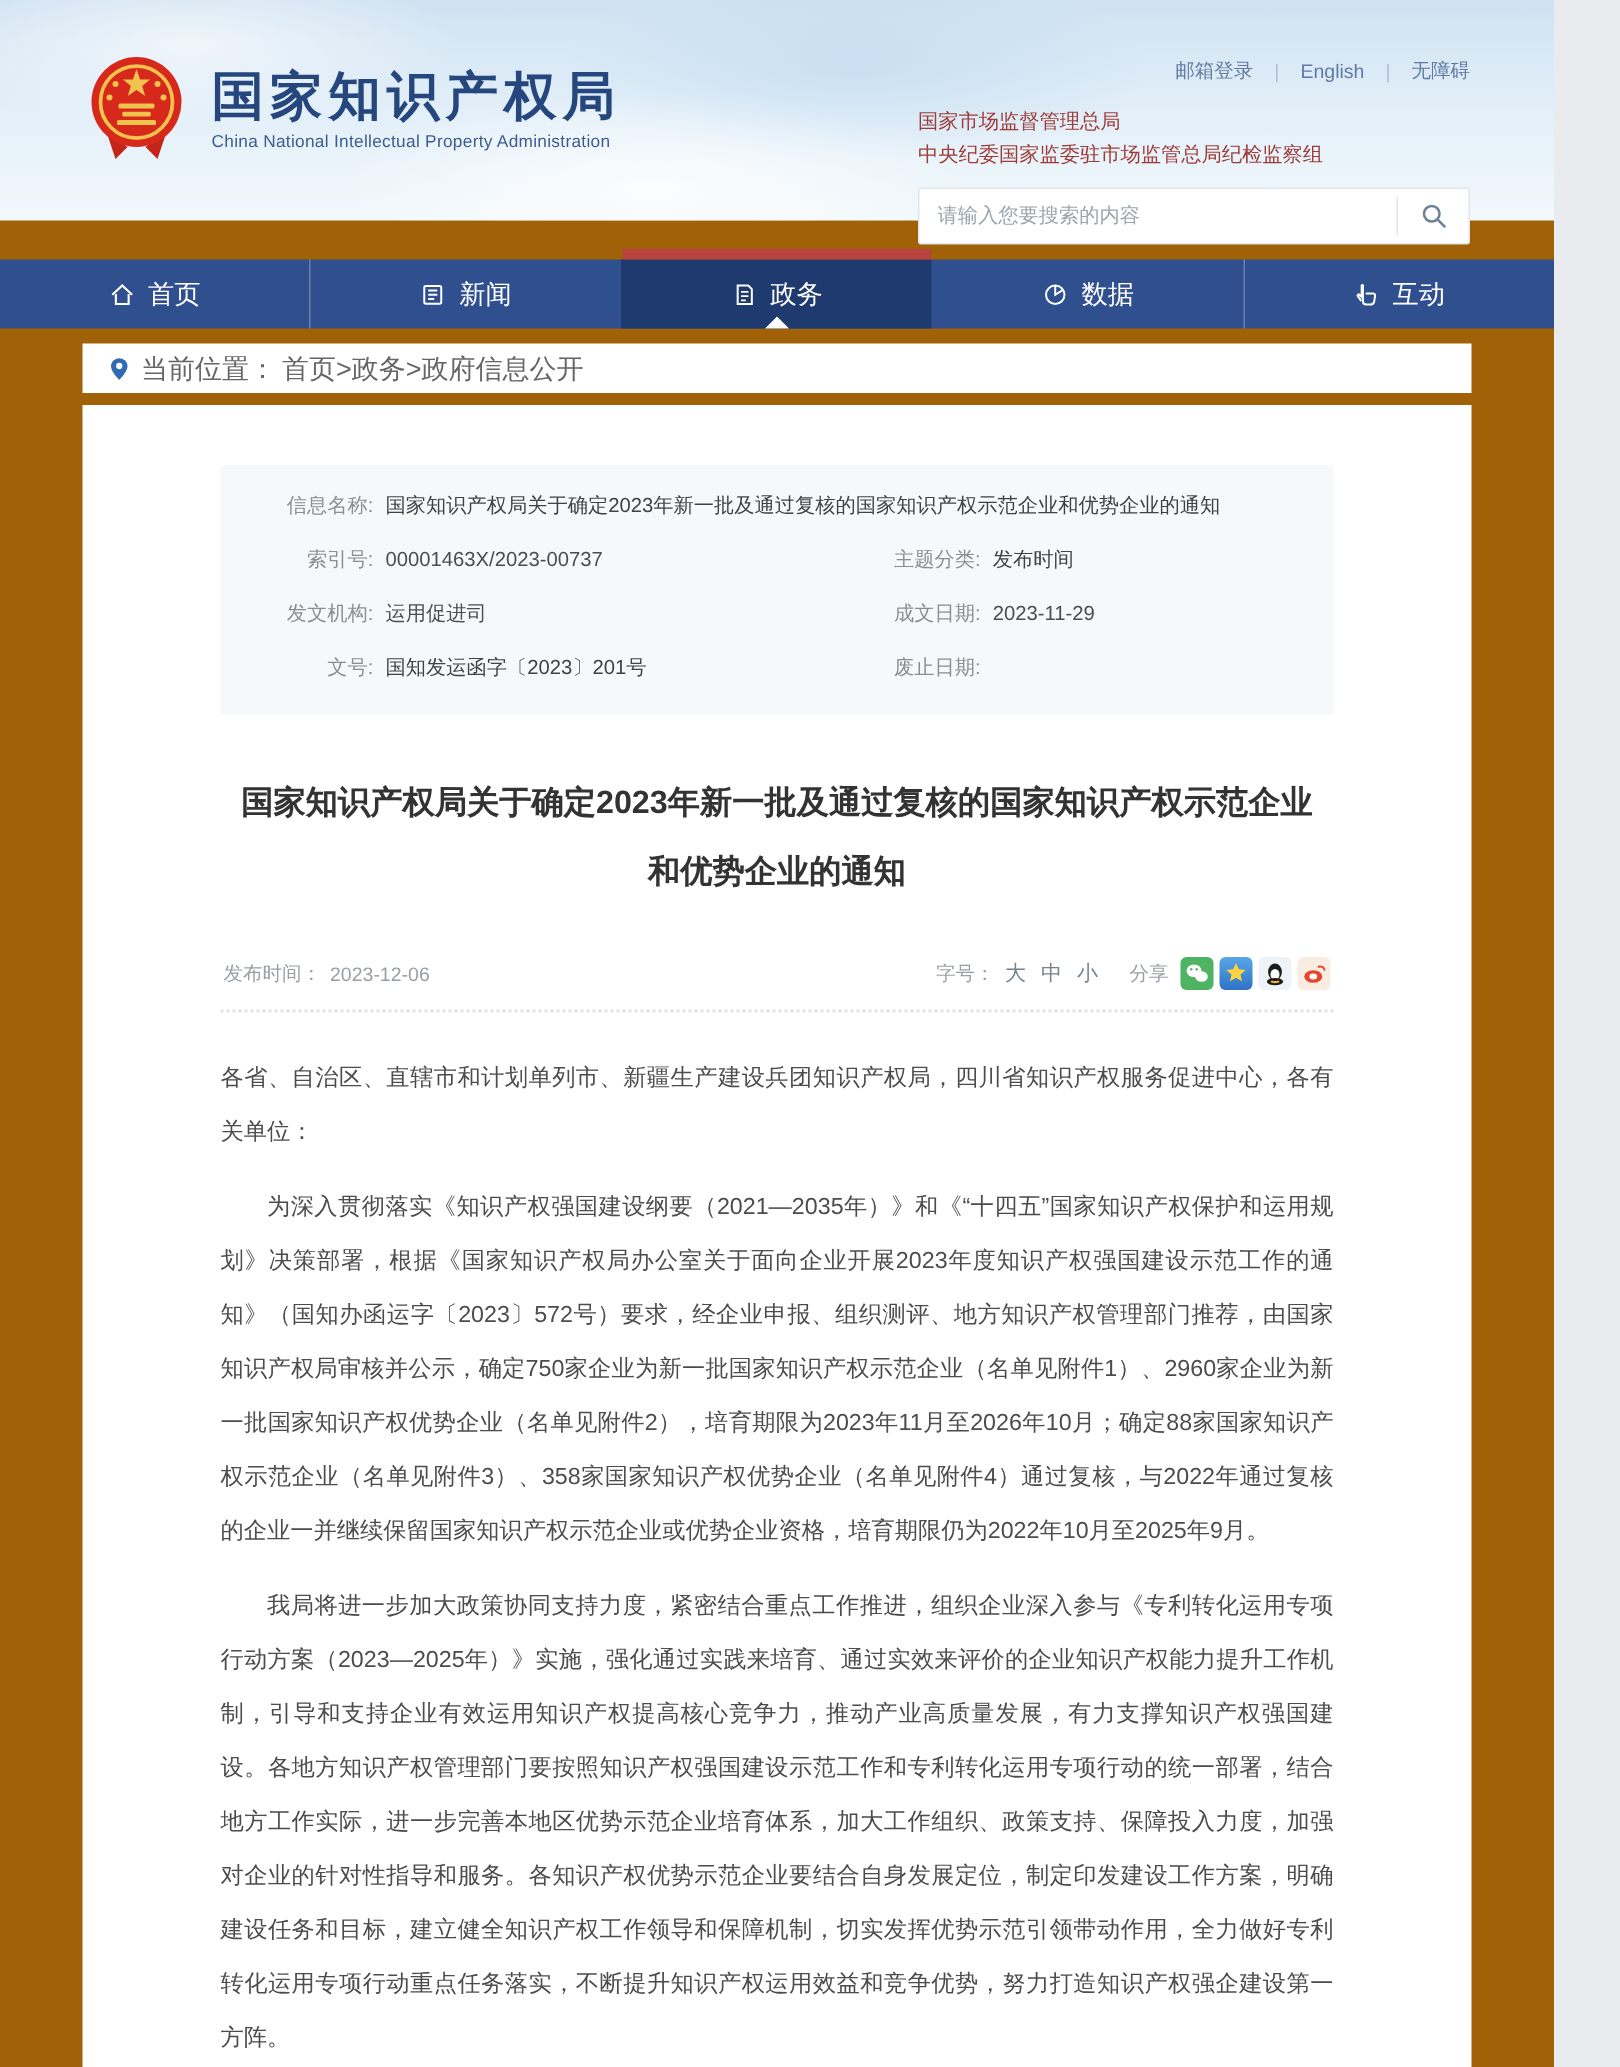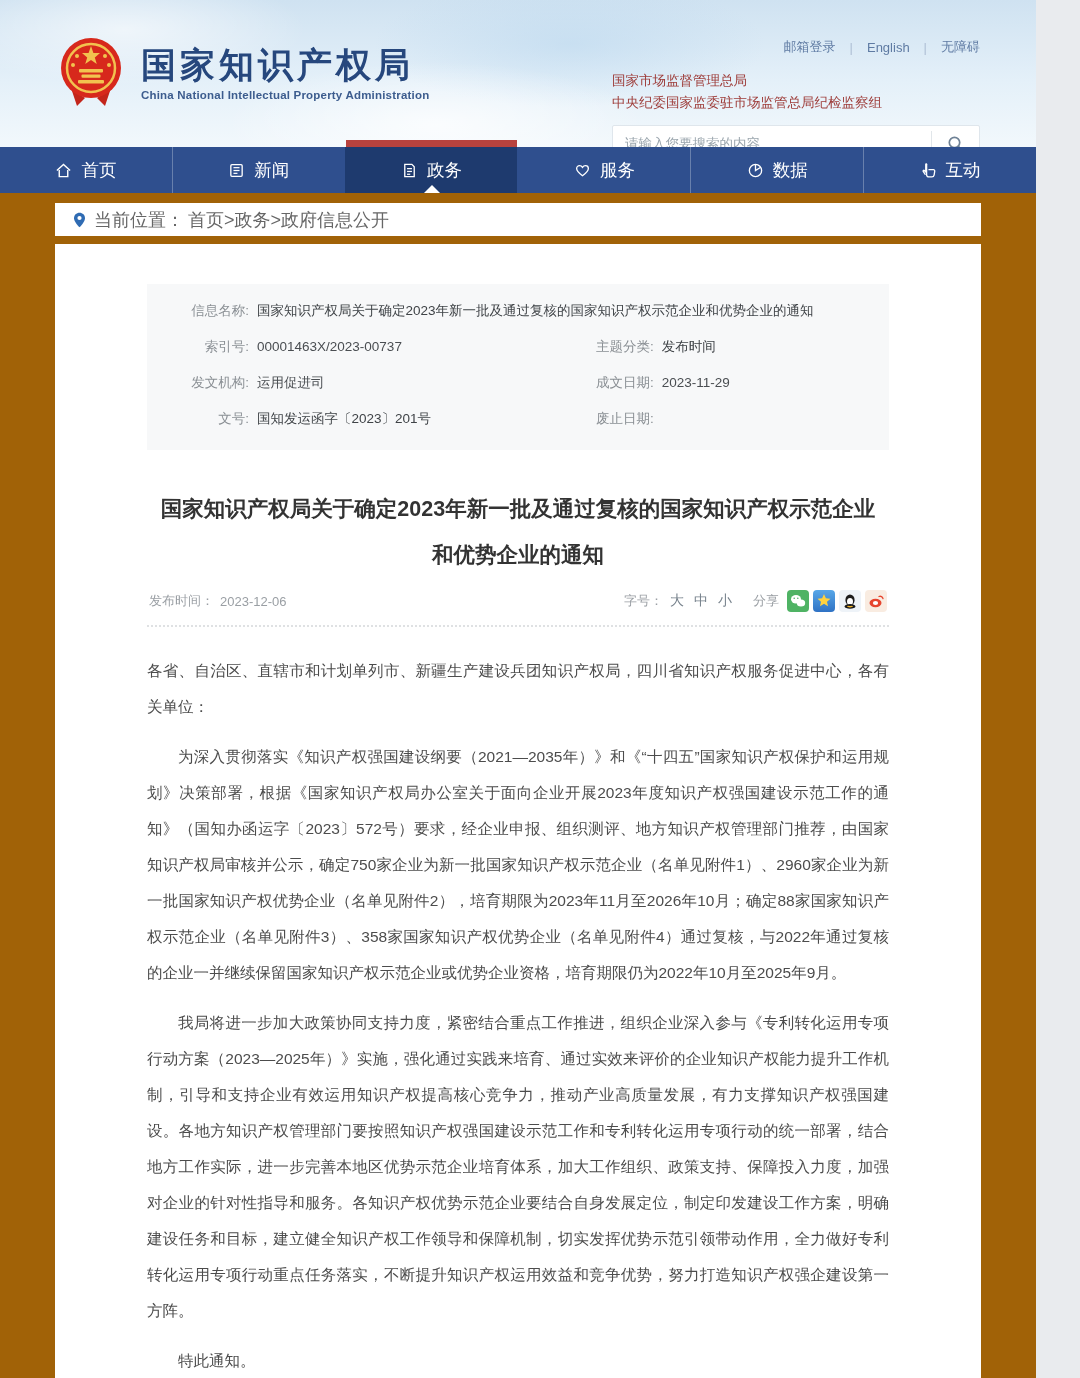--- a/index.html
+++ b/index.html
@@ -15,21 +15,21 @@
     content:""; position:absolute; inset:0;
     background:
       radial-gradient(ellipse 300px 90px at 42% 85%, rgba(255,255,255,.75), rgba(255,255,255,0) 70%),
       radial-gradient(ellipse 260px 80px at 12% 20%, rgba(255,255,255,.6), rgba(255,255,255,0) 70%),
       radial-gradient(ellipse 280px 90px at 55% 30%, rgba(186,215,238,.55), rgba(255,255,255,0) 70%);
   }
   .logo-row{ position:absolute; left:57px; top:36px; display:flex; align-items:center; cursor:pointer; }
   .emblem{ width:68px; height:74px; flex:0 0 auto; }
   .site-names{ margin-left:16px; }
   .site-name{ font-size:35px; font-weight:bold; color:#26477d; letter-spacing:4px; line-height:1.15; }
-  .site-name-en{ font-size:11.5px; font-weight:bold; color:#3c5c8e; margin-top:4px; letter-spacing:.2px; }
+  .site-name-en{ font-size:11.5px; font-weight:normal; color:#3c5c8e; margin-top:4px; letter-spacing:.2px; }
 
   .header-right{ position:absolute; right:56px; top:38px; width:368px; }
   .top-links{ display:flex; justify-content:flex-end; align-items:center; font-size:13px; color:#5f7ba3; }
   .top-links .tlink{ cursor:pointer; }
   .top-links .sep{ margin:0 14px; color:#aebfd4; }
   .org-lines{ margin-top:14px; font-size:13.5px; color:#9d3b38; line-height:1.65; }
   .org-line{ cursor:pointer; white-space:nowrap; }
   .search-box{
     margin-top:10px; height:38px; background:#fff; border:1px solid #dfe6ec;
     display:flex; align-items:center; border-radius:2px;
@@ -38,21 +38,21 @@
     flex:1; border:none; outline:none; height:100%; padding:0 12px;
     font-size:13.5px; color:#333; background:transparent;
   }
   .search-input::placeholder{ color:#9aa5ad; }
   .search-btn{
     width:48px; height:26px; border-left:1px solid #e1e6ea; display:flex;
     align-items:center; justify-content:center; cursor:pointer; background:none; border-top:none; border-right:none; border-bottom:none;
   }
 
   
-  .nav-bar{ height:46px; background:#2f4f8e; display:flex; position:relative; }
+  .nav-bar{ height:46px; background:#2f4f8e; display:flex; position:relative;margin-top:26px; }
   .nav-tab{
     flex:1; display:flex; align-items:center; justify-content:center; gap:9px;
     color:#fff; font-size:17.5px; cursor:pointer; position:relative;
     border-left:1px solid rgba(255,255,255,.28);
   }
   .nav-tab:first-child{ border-left:none; }
   .nav-tab.active{ background:#1e3a6e; border-left-color:transparent; }
   .nav-tab.active + .nav-tab{ border-left-color:transparent; }
   .nav-tab.active::before{
     content:""; position:absolute; left:0; right:0; top:-7px; height:7px; background:#b8423e;
@@ -86,21 +86,21 @@
   .info-label{ flex:0 0 80px; text-align:right; color:#8a8f94; font-size:13.5px; white-space:nowrap; }
   .info-value{ color:#4a4e52; font-size:13.5px; margin-left:8px; }
   .info-value.strong{ color:#3f4347; }
 
   .doc-title{
     margin:36px 10px 0; text-align:center; font-size:21.5px; font-weight:bold;
     color:#333; line-height:2.15;
   }
 
   .meta-row{
-    margin-top:12px; display:flex; justify-content:space-between; align-items:center;
+    margin-top:34px; display:flex; justify-content:space-between; align-items:center;
     font-size:13px; color:#9a9fa4; padding:0 2px;
   }
   .meta-left{ display:flex; align-items:center; gap:6px; }
   .meta-right{ display:flex; align-items:center; gap:4px; }
   .fontsize-opt{ color:#77828c; cursor:pointer; margin:0 3px; font-size:14px; }
   .share-label{ margin-left:14px; margin-right:4px; }
   .share-icon{ width:22px; height:22px; border-radius:4px; display:inline-flex; align-items:center;
     justify-content:center; cursor:pointer; }
   .share-icon svg{ width:22px; height:22px; }
 
@@ -185,28 +185,20 @@
     <div class="nav-tab active">
       <span class="nav-icon">
         <svg viewBox="0 0 18 18">
             <path d="M4 2.5 H11.5 L14 5 V15.5 H4 Z" fill="none" stroke="#fff" stroke-width="1.4"></path>
             <line x1="6.4" y1="7" x2="11.6" y2="7" stroke="#fff" stroke-width="1.3"></line>
             <line x1="6.4" y1="10" x2="11.6" y2="10" stroke="#fff" stroke-width="1.3"></line>
             <line x1="6.4" y1="13" x2="9.8" y2="13" stroke="#fff" stroke-width="1.3"></line>
           </svg>
       </span>
       <span>政务</span>
-    </div>
-    <div class="nav-tab">
-      <span class="nav-icon">
-        <svg viewBox="0 0 18 18">
-            <path d="M9 14.5 C5 11.5 2.8 9.2 2.8 6.8 C2.8 5 4.2 3.8 5.9 3.8 C7.2 3.8 8.3 4.5 9 5.6 C9.7 4.5 10.8 3.8 12.1 3.8 C13.8 3.8 15.2 5 15.2 6.8 C15.2 9.2 13 11.5 9 14.5 Z" fill="none" stroke="#fff" stroke-width="1.4"></path>
-          </svg>
-      </span>
-      <span>服务</span>
     </div>
     <div class="nav-tab">
       <span class="nav-icon">
         <svg viewBox="0 0 18 18">
             <circle cx="9" cy="9" r="6.5" fill="none" stroke="#fff" stroke-width="1.4"></circle>
             <path d="M9 2.5 V9 L14.5 5.5" fill="none" stroke="#fff" stroke-width="1.4"></path>
           </svg>
       </span>
       <span>数据</span>
     </div>

